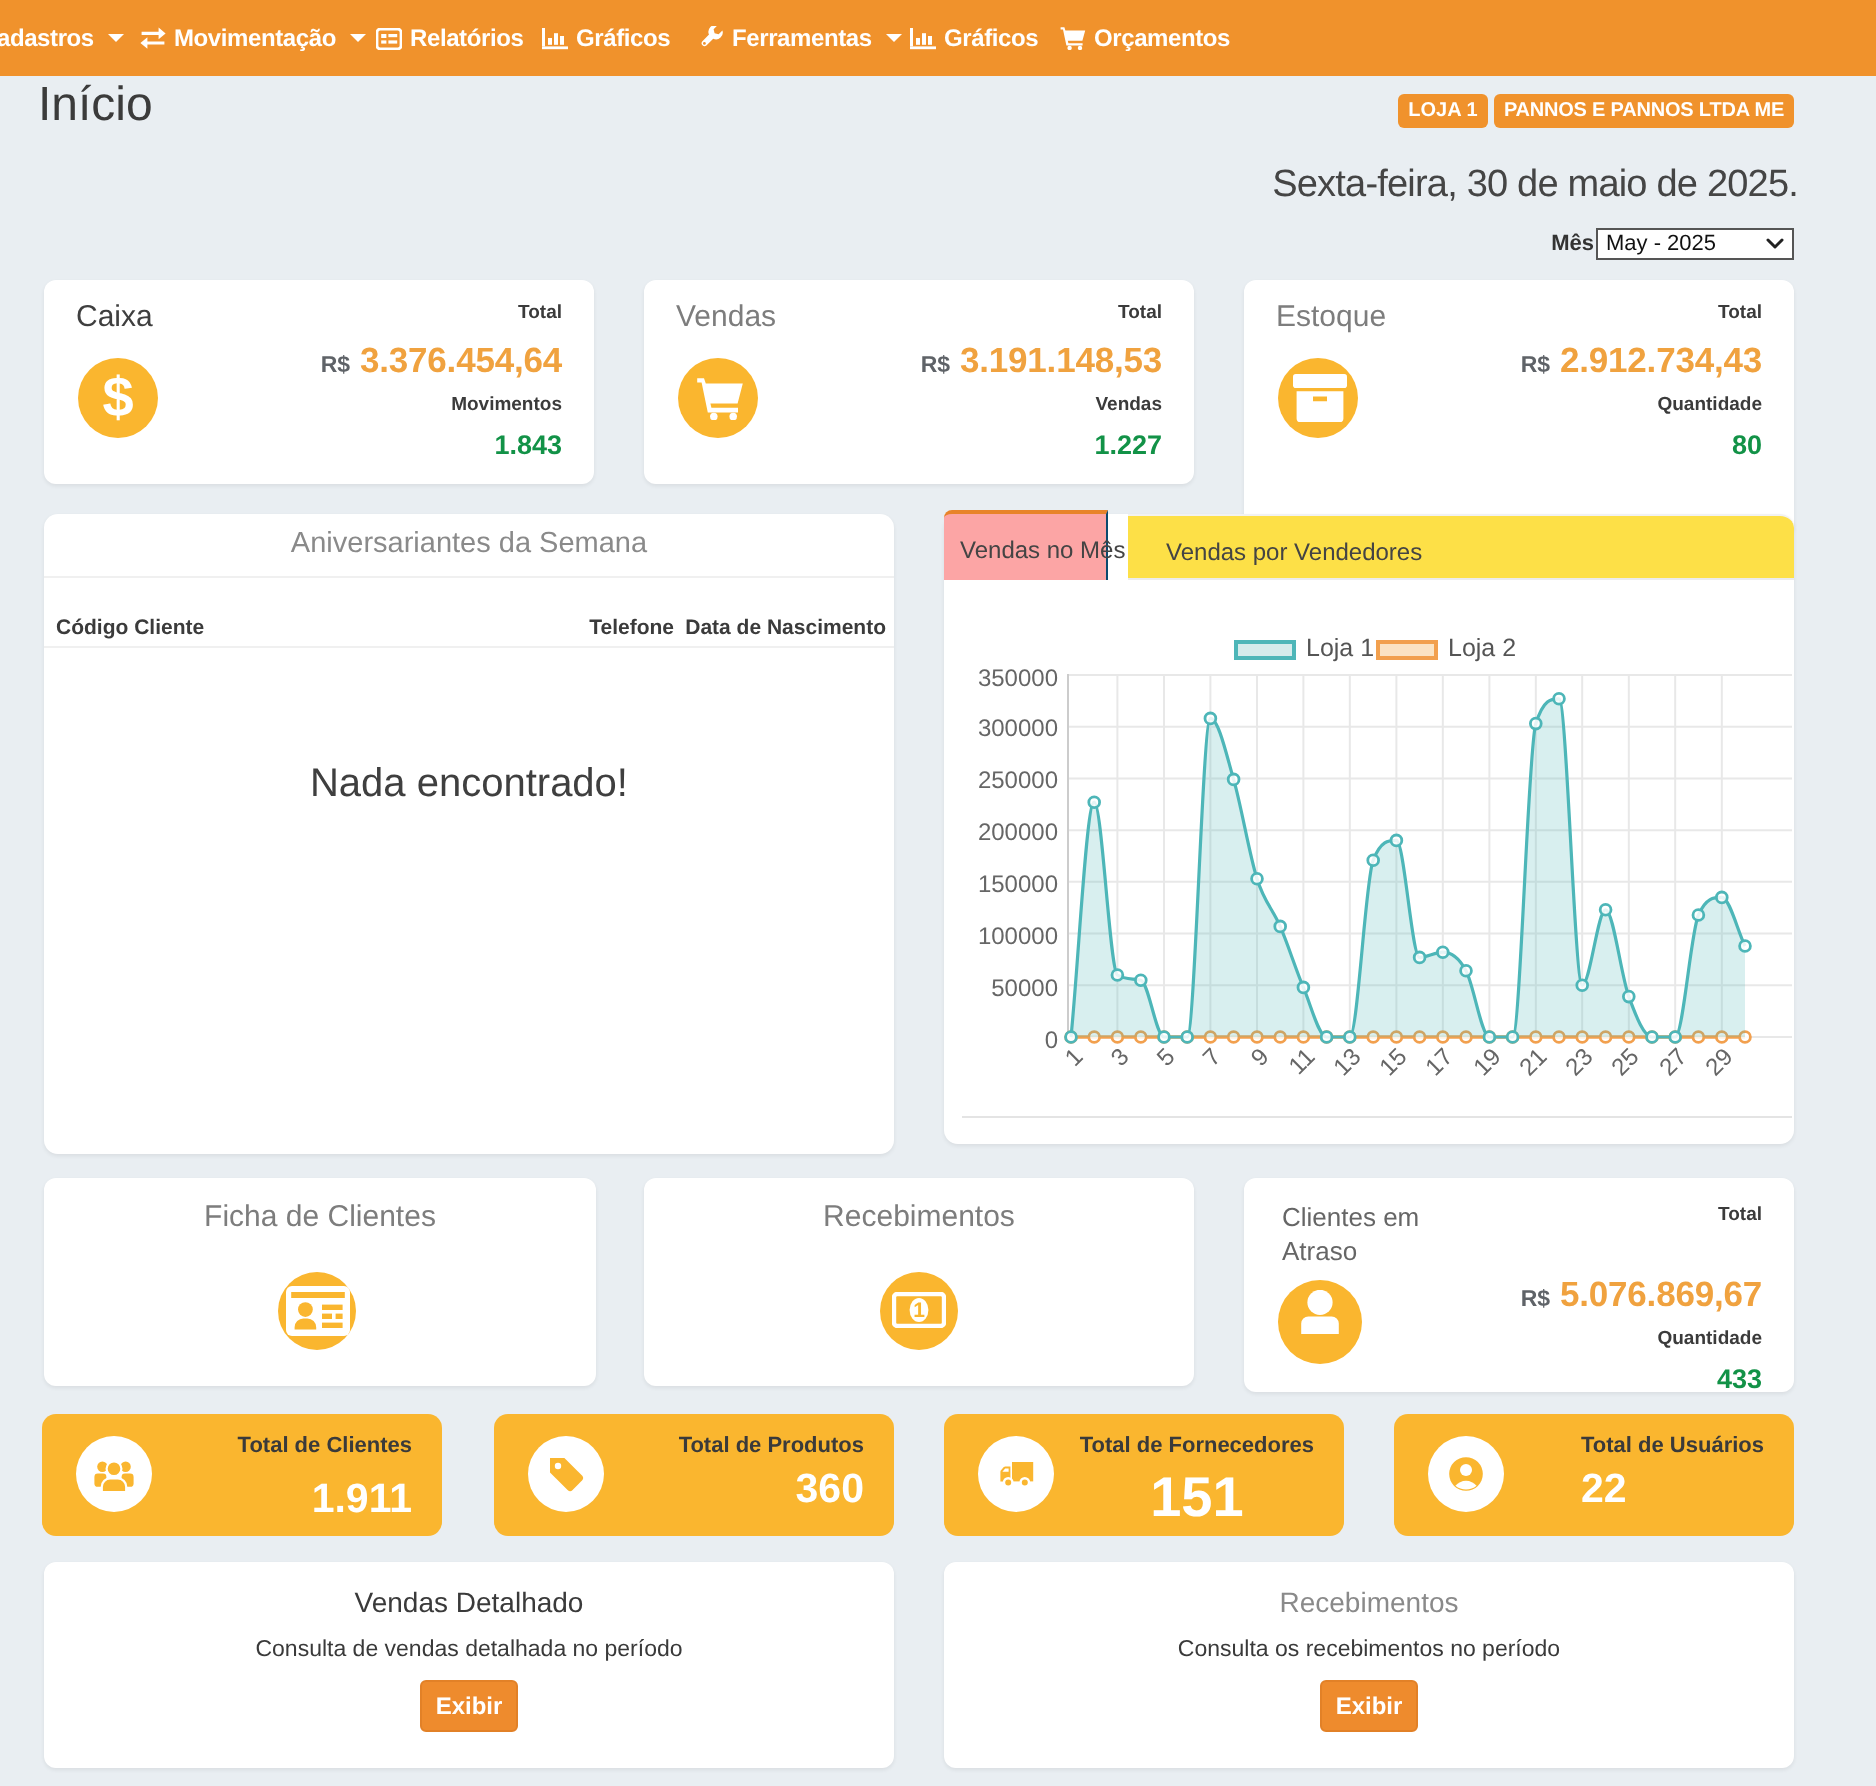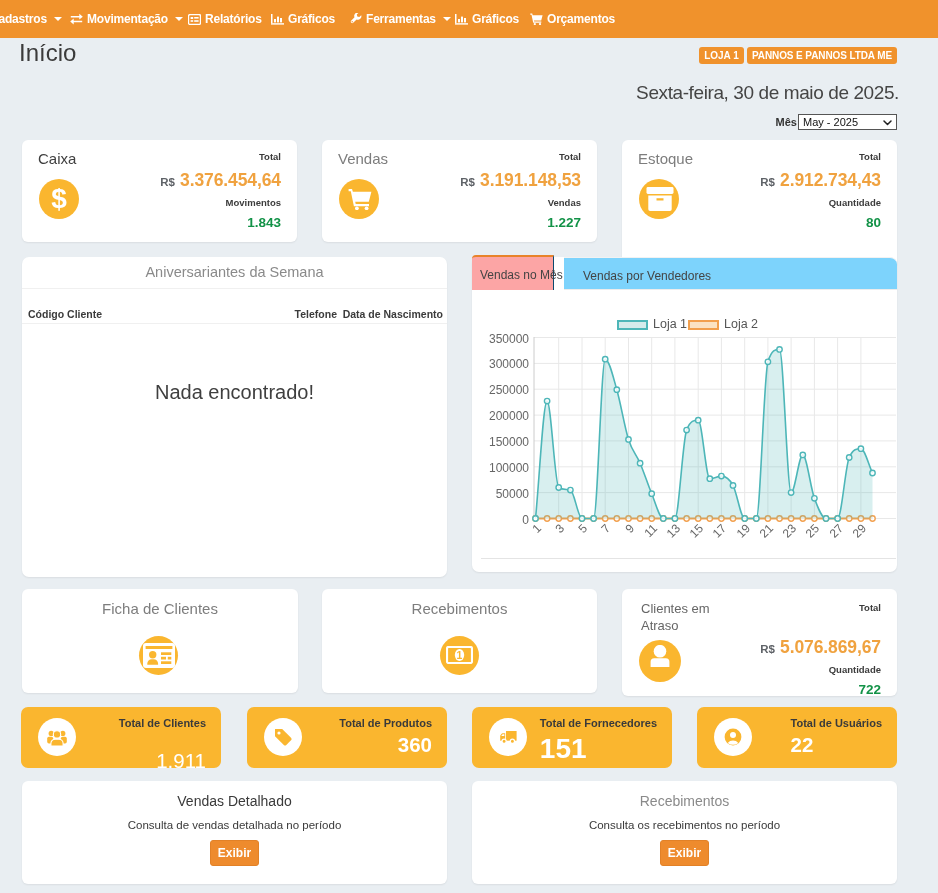--- a/index.html
+++ b/index.html
@@ -114,21 +114,21 @@
 <div class="card" style="left:22px;top:257px;width:425px;height:320px;border-radius:7px">
     <div style="text-align:center;font-size:14.5px;color:#8a8a8a;padding-top:7px">Aniversariantes da Semana</div>
     <div class="abs" style="left:0;top:30.5px;width:425px;border-top:1px solid #f0f0f0"></div>
     <span style="position:absolute;left:6px;top:51px;font-size:10.5px;font-weight:700;color:#3b3b3b;white-space:nowrap">Código Cliente</span>
     <span style="position:absolute;right:110px;top:51px;font-size:10.5px;font-weight:700;color:#3b3b3b;white-space:nowrap">Telefone</span>
     <span style="position:absolute;right:4px;top:51px;font-size:10.5px;font-weight:700;color:#3b3b3b;white-space:nowrap">Data de Nascimento</span>
     <div class="abs" style="left:0;top:66px;width:425px;border-top:1px solid #f0f0f0"></div>
     <div class="abs" style="left:0;top:124px;width:425px;text-align:center;font-size:20px;color:#3f3f3f">Nada encontrado!</div>
   </div>
 <div class="card" style="left:472px;top:257px;width:425px;height:315px;border-radius:7px"></div>
-<div class="abs" style="left:564px;top:257px;width:333px;height:33px;background:#7dd3fc;border-bottom:1px solid #ececec;border-top:1px solid #f2f2f2;border-top-right-radius:7px">
+<div class="abs" style="left:564px;top:257px;width:333px;height:33px;background:#fde047;border-bottom:1px solid #ececec;border-top:1px solid #f2f2f2;border-top-right-radius:7px">
     <span style="position:absolute;left:19px;top:11px;font-size:12px;color:#444;white-space:nowrap">Vendas por Vendedores</span>
   </div>
 <div class="abs" style="left:472px;top:254.5px;width:82px;height:35.5px;background:#fca5a5;border-top:2.5px solid #e8832a;border-right:1px solid #0c4a6e;border-top-left-radius:4px">
     <span style="position:absolute;left:8px;top:11px;font-size:12px;color:#444;white-space:nowrap">Vendas no Mês</span>
   </div>
 <div class="abs" style="left:617px;top:320px;width:31px;height:10px;background:#d4ebeb;border:2px solid #4db6b8"></div>
 <div class="abs" style="left:653px;top:317px;font-size:12.5px;color:#555">Loja 1</div>
 <div class="abs" style="left:688px;top:320px;width:31px;height:10px;background:#fbe3c3;border:2px solid #f2a04e"></div>
 <div class="abs" style="left:724px;top:317px;font-size:12.5px;color:#555">Loja 2</div>
 <svg width="938" height="893" viewBox="0 0 938 893" style="position:absolute;left:0;top:0">
@@ -251,21 +251,21 @@
   </div>
 <div class="circ" style="left:139px;top:636px"></div>
 <div class="circ" style="left:440px;top:636px"></div>
 <div class="card" style="left:622px;top:589px;width:275px;height:107px">
     <div class="abs" style="left:19px;top:11px;font-size:13px;color:#666;line-height:17px">Clientes em<br>Atraso</div>
     <div class="circ" style="left:16.5px;top:51px;width:42px;height:42px"></div>
     <div class="rcol" style="top:13px">
       <div class="lbl">Total</div>
       <div style="margin-top:24px"><span class="rs">R$</span><span class="num">5.076.869,67</span></div>
       <div class="lbl" style="margin-top:6px">Quantidade</div>
-      <div class="grn" style="margin-top:7px">722</div>
+      <div class="grn" style="margin-top:7px">433</div>
     </div>
   </div>
 <div class="abs" style="left:143px;top:642.5px"><svg class="" width="32" height="25" viewBox="0 0 32 25">
       <rect x="0" y="0" width="32" height="25" rx="3" fill="#fff"></rect>
       <rect x="2.6" y="3" width="26.8" height="3" fill="#fab62f"></rect>
       <circle cx="9.7" cy="11.8" r="3.7" fill="#fab62f"></circle>
       <path d="M4.3 21.8 L4.3 20.6 A4.4 4.4 0 0 1 8.7 16.2 L10.7 16.2 A4.4 4.4 0 0 1 15.1 20.6 L15.1 21.8 Z" fill="#fab62f"></path>
       <rect x="18" y="9.3" width="10.3" height="2.7" fill="#fab62f"></rect>
       <rect x="18" y="13.8" width="5" height="2.7" fill="#fab62f"></rect>
       <rect x="24.8" y="13.8" width="3.5" height="2.7" fill="#fab62f"></rect>
@@ -286,21 +286,21 @@
         <circle cx="4.2" cy="4.4" r="2.6" fill="#fab62f"></circle>
         <circle cx="15.8" cy="4.4" r="2.6" fill="#fab62f"></circle>
         <rect x="0.2" y="7.8" width="6" height="6.6" rx="1.7" fill="#fab62f"></rect>
         <rect x="13.8" y="7.8" width="6" height="6.6" rx="1.7" fill="#fab62f"></rect>
         <circle cx="10" cy="5.4" r="3.7" fill="#fab62f" stroke="#fff" stroke-width="1.1"></circle>
         <path d="M3.9 17 L3.9 14.4 A4.2 4.2 0 0 1 8.1 10.2 L11.9 10.2 A4.2 4.2 0 0 1 16.1 14.4 L16.1 17 Z" fill="#fab62f" stroke="#fff" stroke-width="1.1"></path>
       </svg>
     </div>
     <div style="position:absolute;right:15px;top:10px;text-align:right">
       <div style="font-size:11px;font-weight:700;color:#3a3a3a">Total de Clientes</div>
-      <div style="font-size:20.5px;font-weight:400;color:#fff;margin-top:20px">1.911</div>
+      <div style="font-size:20.5px;font-weight:700;color:#fff;margin-top:9px">1.911</div>
     </div>
   </div>
 <div class="ybox" style="left:247px;top:707px">
     <div style="position:absolute;left:17px;top:11px;width:38px;height:38px;border-radius:50%;background:#fff;display:flex;align-items:center;justify-content:center">
       <svg class="" width="18" height="18" viewBox="0 0 18 18">
         <path d="M1 1 L8.2 1 L17 9.8 A1.8 1.8 0 0 1 17 12.3 L12.3 17 A1.8 1.8 0 0 1 9.8 17 L1 8.2 Z" fill="#fab62f"></path>
         <circle cx="5" cy="5" r="1.6" fill="#fff"></circle>
       </svg>
     </div>
     <div style="position:absolute;right:15px;top:10px;text-align:right">
@@ -311,21 +311,21 @@
 <div class="ybox" style="left:472px;top:707px">
     <div style="position:absolute;left:17px;top:11px;width:38px;height:38px;border-radius:50%;background:#fff;display:flex;align-items:center;justify-content:center">
       <svg class="" width="17" height="14" viewBox="0 0 17 14">
         <rect x="6" y="1" width="10.6" height="9.7" fill="#fab62f"></rect>
         <path d="M5.2 3.2 L2.7 3.2 A1.1 1.1 0 0 0 1.9 3.55 L0.6 5 A1.4 1.4 0 0 0 0.2 5.9 L0.2 10.7 L5.2 10.7 Z" fill="#fab62f"></path>
         <path d="M2.6 4.2 L4.3 4.2 L4.3 5.9 L1.2 5.9 Z" fill="#fff"></path>
         <circle cx="4.1" cy="11.2" r="2.1" fill="#fab62f" stroke="#fff" stroke-width="1.2"></circle>
         <circle cx="12.4" cy="11.2" r="2.1" fill="#fab62f" stroke="#fff" stroke-width="1.2"></circle>
       </svg>
     </div>
-    <div style="position:absolute;right:15px;top:10px;text-align:left">
+    <div style="position:absolute;right:15px;top:10px;text-align:center">
       <div style="font-size:11px;font-weight:700;color:#3a3a3a">Total de Fornecedores</div>
       <div style="font-size:28px;font-weight:700;color:#fff;margin-top:4px">151</div>
     </div>
   </div>
 <div class="ybox" style="left:697px;top:707px">
     <div style="position:absolute;left:17px;top:11px;width:38px;height:38px;border-radius:50%;background:#fff;display:flex;align-items:center;justify-content:center">
       <svg class="" width="18" height="18" viewBox="0 0 18 18">
         <circle cx="9" cy="9" r="8.4" fill="#fab62f"></circle>
         <circle cx="9" cy="7" r="3" fill="#fff"></circle>
         <path d="M3.7 14.9 A6.9 6.9 0 0 1 14.3 14.9 A8.4 8.4 0 0 1 3.7 14.9 Z" fill="#fff"></path>

